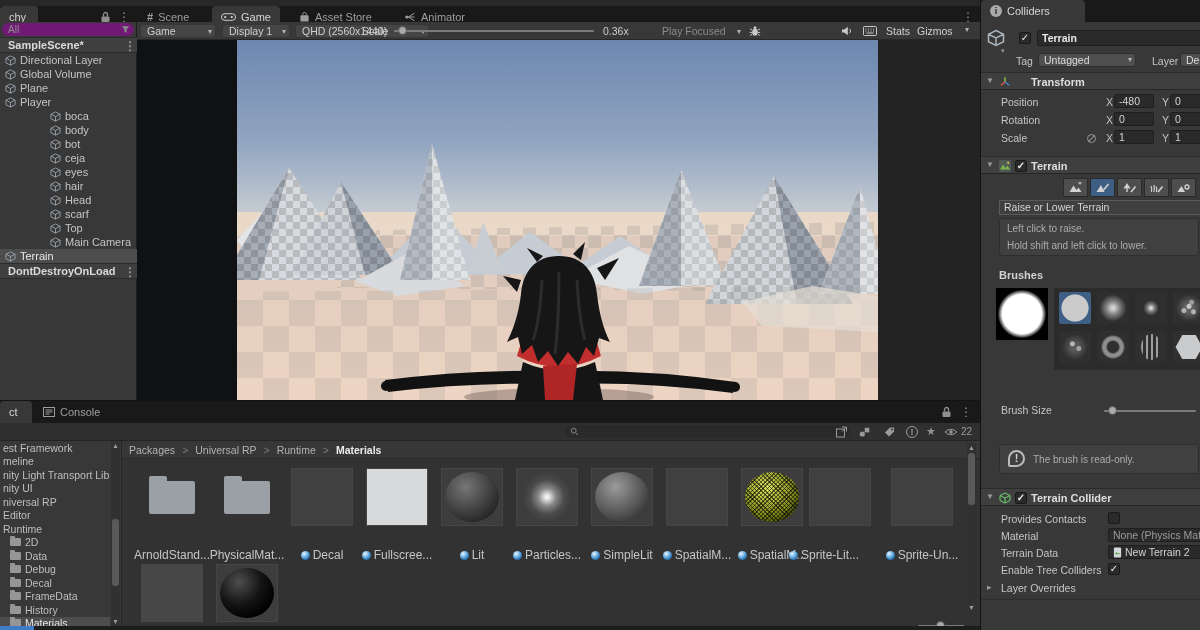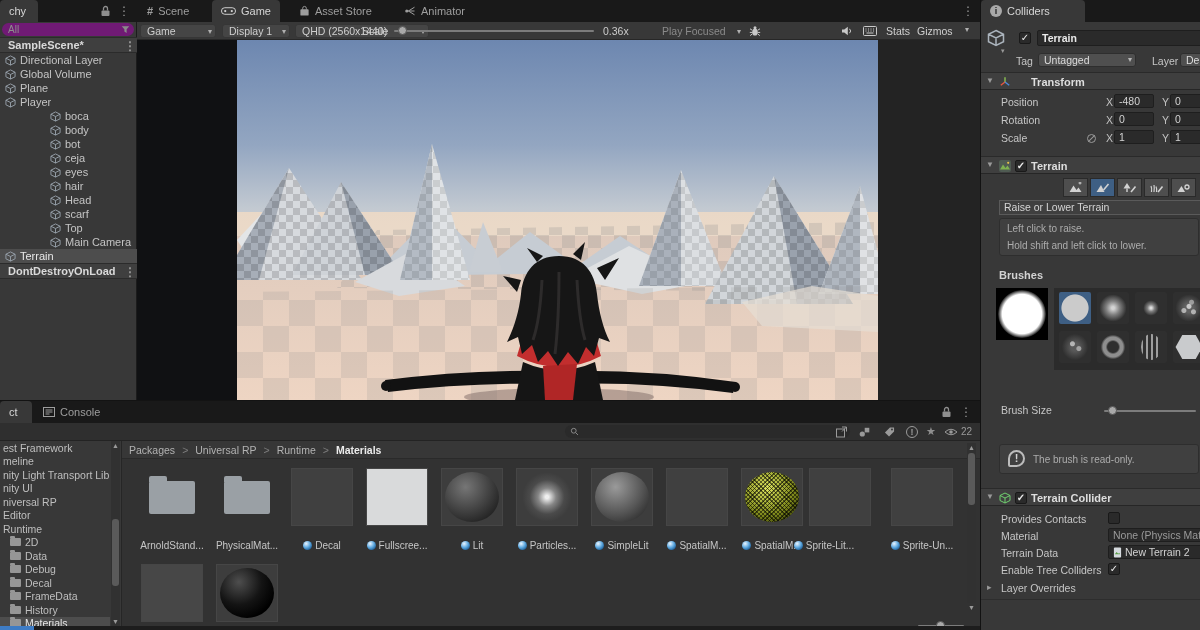--- a/index.html
+++ b/index.html
@@ -3,21 +3,21 @@
 <meta charset="utf-8">
 <style>
   * { box-sizing: border-box; margin: 0; padding: 0; }
   html, body { overflow: hidden; }
   body { width:1200px; height:630px; background:#282828; font-family:"Liberation Sans", sans-serif; }
   #app { position:relative; width:1200px; height:630px; overflow:hidden; color:#c8c8c8; font-size:11px; }
   svg.ic { display:block; }
 
   
   .tabbar { position:absolute; background:#191919; }
-  #tb-top { left:0; top:0; width:980px; height:26px; }
+  #tb-top { left:0; top:6px; width:980px; height:26px; }
   .tab { position:absolute; top:0; height:22px; display:flex; align-items:center; gap:5px; padding:0 9px; color:#9e9e9e; border-radius:4px 4px 0 0; white-space:nowrap; font-size:11px; }
   .tab.active { background:#383838; color:#d6d6d6; }
   .kebab { position:absolute; top:0; height:22px; line-height:22px; color:#9a9a9a; font-size:12px; width:10px; text-align:center; }
   .locki { position:absolute; top:5px; width:11px; height:12px; color:#8f8f8f; }
 
   
   #hier { position:absolute; left:0; top:22px; width:137px; height:378px; background:#383838; border-right:1px solid #1c1c1c; }
   .searchfield { position:absolute; left:2px; top:1px; width:132px; height:13px; background:#701a75; border-radius:7px; color:#8f8f8f; font-size:10px; line-height:13px; padding-left:6px; }
   .searchfield .f-ic { position:absolute; right:4px; top:2px; width:9px; height:9px; color:#8a8a8a; }
   .scenerow { position:absolute; left:0; width:137px; height:16px; background:#3f3f3f; border-top:1px solid #2b2b2b; border-bottom:1px solid #2b2b2b; font-weight:bold; color:#dadada; line-height:14px; padding-left:8px; }
@@ -80,21 +80,21 @@
   .t-square-light { background:#d9dadb; }
   .t-sphere-dark::before, .t-sphere-gray::before, .t-sphere-black::before, .t-sphere-wire::before { inset:3px; border-radius:50%; }
   .t-sphere-dark::before { background:radial-gradient(circle at 38% 30%, #767676, #3c3c3c 55%, #222 80%); }
   .t-sphere-gray::before { background:radial-gradient(circle at 38% 30%, #9a9a9a, #565656 55%, #2e2e2e 85%); }
   .t-sphere-black::before { background:radial-gradient(circle at 35% 28%, #4e4e4e, #141414 45%, #000 75%); }
   .t-sphere-glow::before { inset:0; background:radial-gradient(circle, #efefef 4%, rgba(205,205,205,.5) 22%, rgba(150,150,150,.15) 42%, transparent 60%); }
   .t-sphere-wire::before { background:
       repeating-linear-gradient(45deg, rgba(0,0,0,.55) 0 1px, transparent 1px 3px),
       repeating-linear-gradient(135deg, rgba(0,0,0,.55) 0 1px, transparent 1px 3px),
       radial-gradient(circle at 40% 32%, #dde55e, #7c861a 60%, #343a08 88%); }
-  .alab { display:flex; align-items:center; justify-content:center; gap:3px; margin-top:14px; font-size:10px; color:#c6c6c6; white-space:nowrap; }
+  .alab { display:flex; align-items:center; justify-content:center; gap:3px; margin-top:22px; font-size:12px; color:#c6c6c6; white-space:nowrap; }
   .mdot { width:9px; height:9px; border-radius:50%; background:radial-gradient(circle at 35% 30%, #eaf5ff, #5ea9e0 45%, #1d5c95 80%); flex:none; }
   .ascroll { position:absolute; left:845px; top:2px; width:9px; height:160px; background:#313131; }
   .ascroll .tthumb { top:10px; height:52px; }
   .zoomsl { position:absolute; left:796px; top:180px; width:46px; }
   .statusbar { position:absolute; left:0; top:225px; width:980px; height:5px; background:#1d1d1d; }
   .statusblue { position:absolute; left:0; top:0; width:34px; height:5px; background:#3e7cc5; }
 
   
   #inspector { position:absolute; left:980px; top:0; width:220px; height:630px; background:#383838; border-left:1px solid #121212; overflow:hidden; }
   #tb-insp { position:absolute; left:0; top:0; width:220px; height:22px; background:#191919; }

